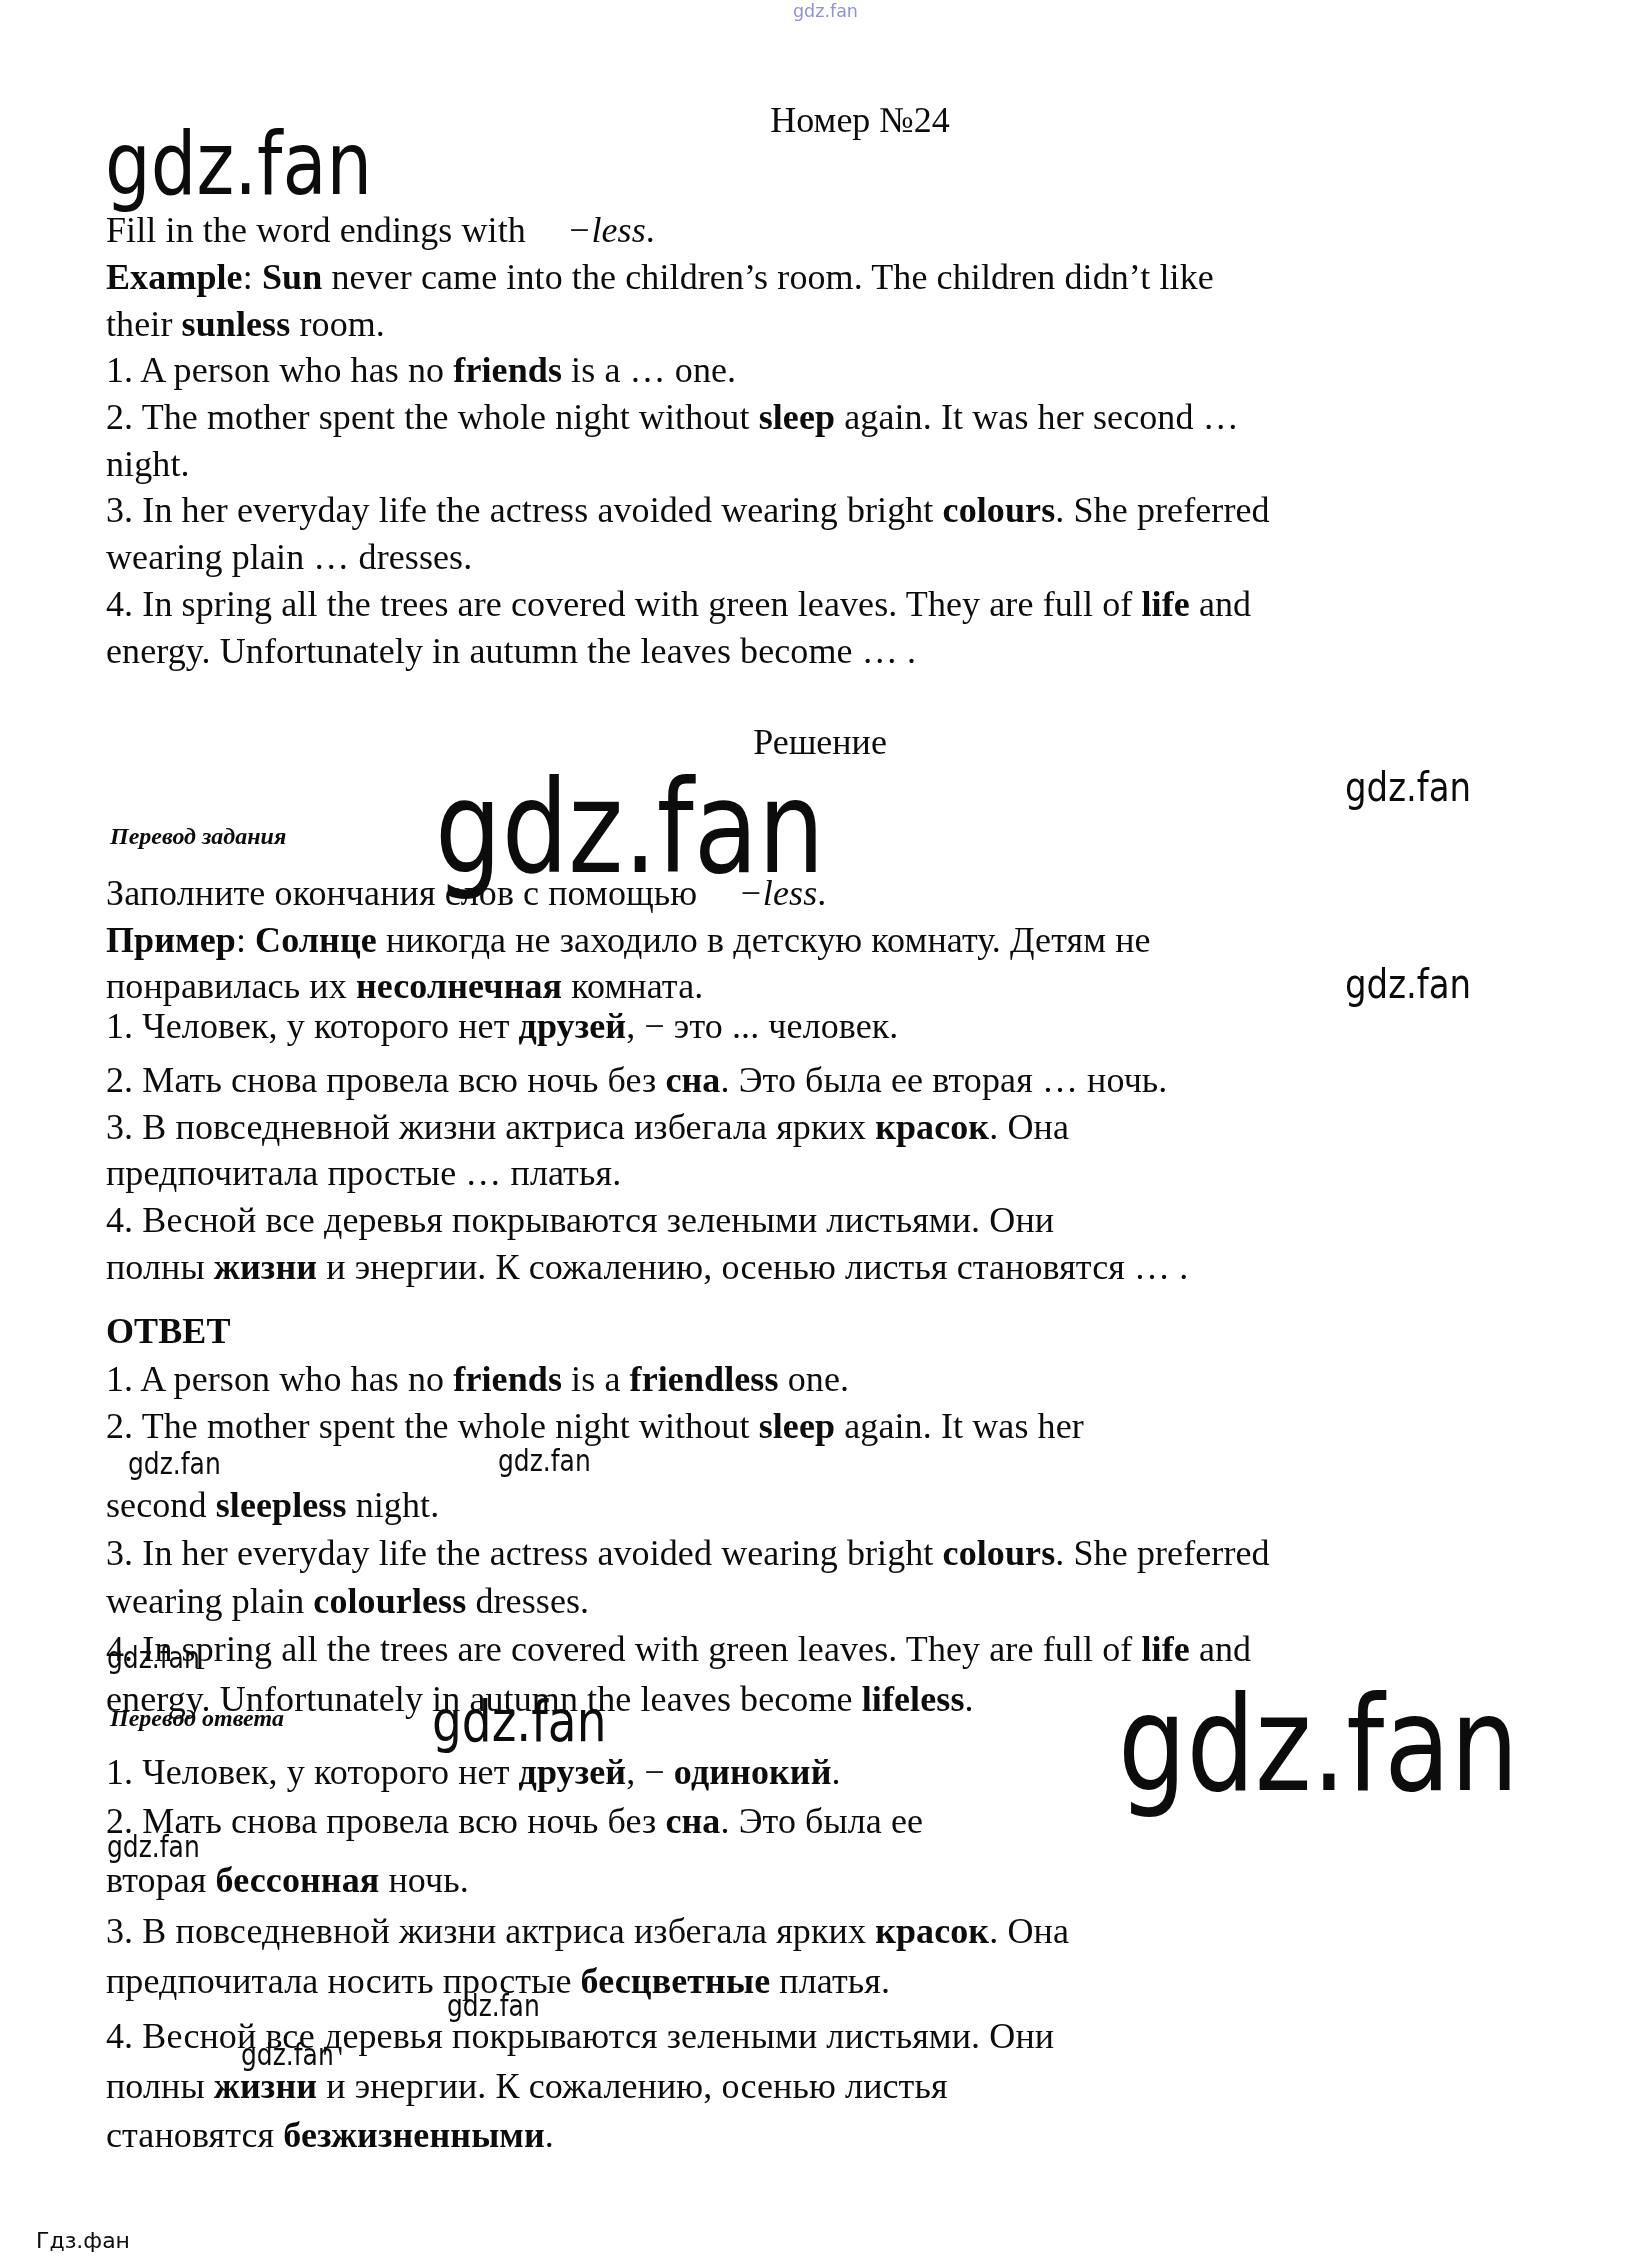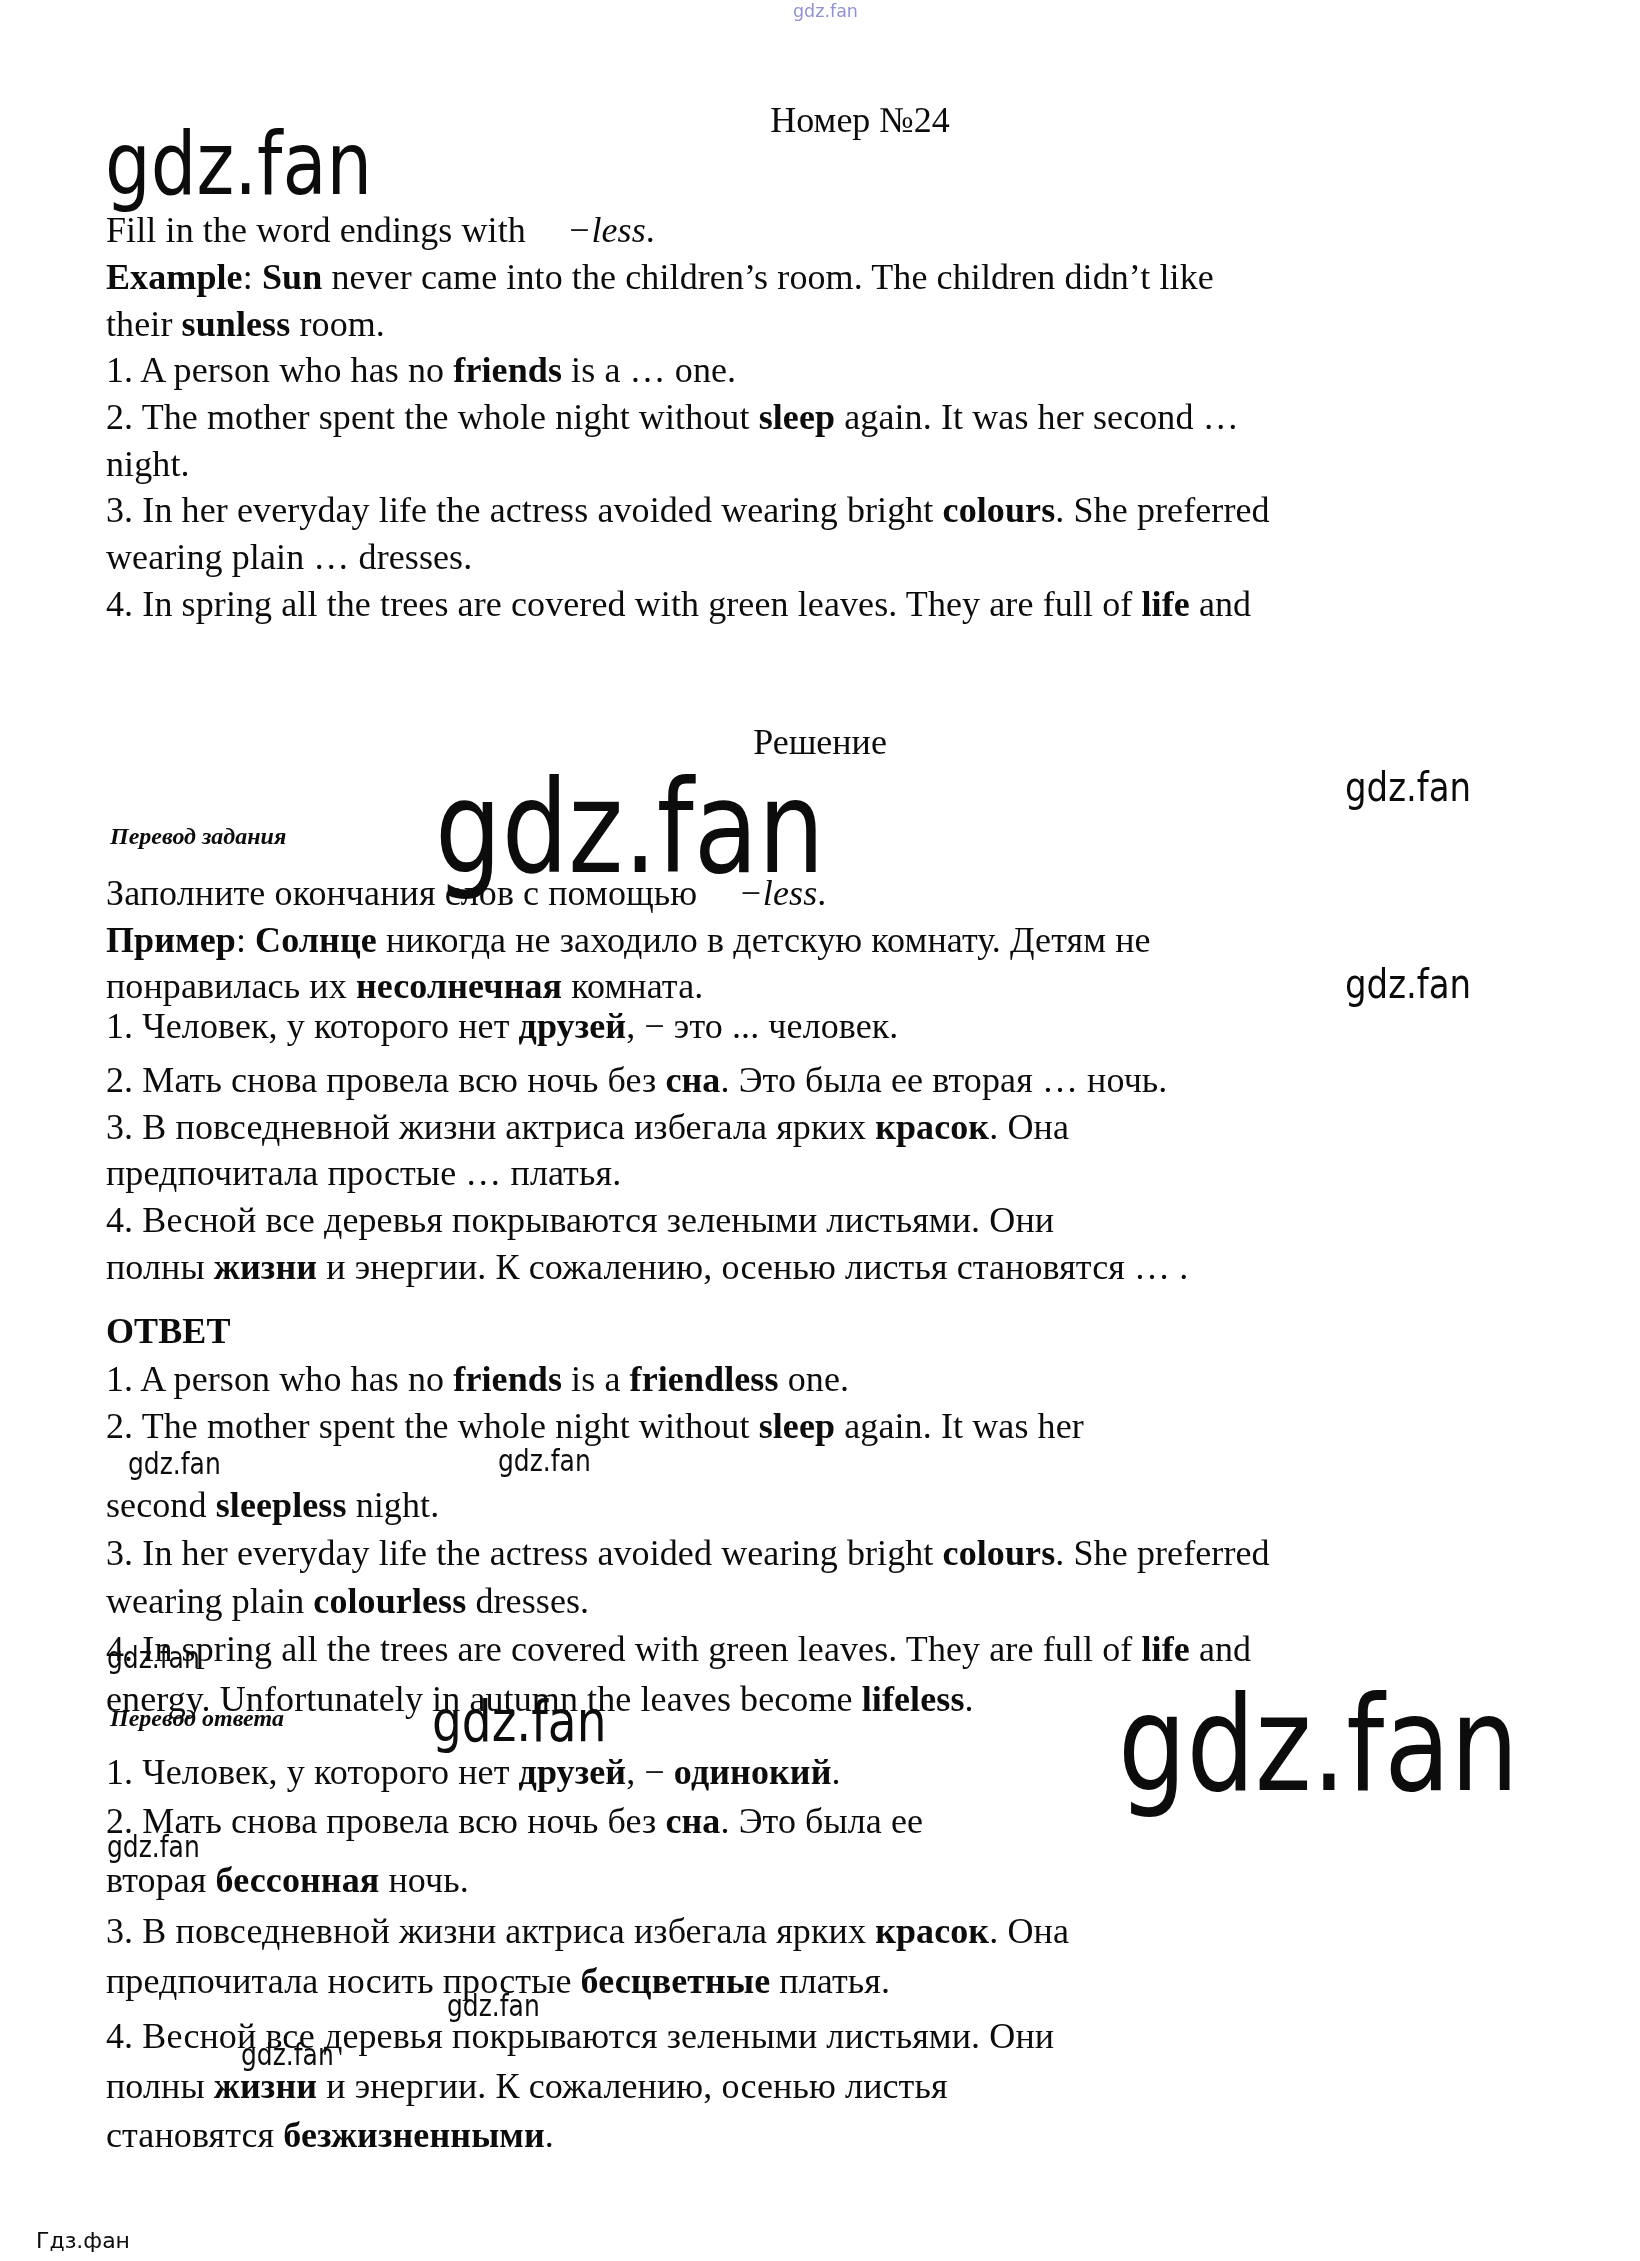--- a/index.html
+++ b/index.html
@@ -95,20 +95,21 @@
   <section class="lines">
       <div class="line" style="top: 210px;"><span>Fill in the word endings with </span><span class="i">−less</span><span>.</span></div>
       <div class="line" style="top: 257px;"><span class="b">Example</span><span>: </span><span class="b">Sun</span><span> never came into the children’s room. The children didn’t like</span></div>
       <div class="line" style="top: 304px;"><span>their </span><span class="b">sunless</span><span> room.</span></div>
       <div class="line" style="top: 350px;"><span>1. A person who has no </span><span class="b">friends</span><span> is a … one.</span></div>
       <div class="line" style="top: 397px;"><span>2. The mother spent the whole night without </span><span class="b">sleep</span><span> again. It was her second …</span></div>
       <div class="line" style="top: 444px;"><span>night.</span></div>
       <div class="line" style="top: 490px;"><span>3. In her everyday life the actress avoided wearing bright </span><span class="b">colours</span><span>. She preferred</span></div>
       <div class="line" style="top: 537px;"><span>wearing plain … dresses.</span></div>
       <div class="line" style="top: 584px;"><span>4. In spring all the trees are covered with green leaves. They are full of </span><span class="b">life</span><span> and</span></div>
+      <div class="line" style="top: 631px;"><span>energy. Unfortunately in autumn the leaves become … .</span></div>
     </section>
 
   <h2 class="center-heading" id="solution-heading">Решение</h2>
 
   <span class="wm wm-side-1">gdz.fan</span>
 
   <h3 class="ru-heading" id="translation-task-heading">Перевод задания</h3>
 
   <span class="wm wm-big-2">gdz.fan</span>
 

